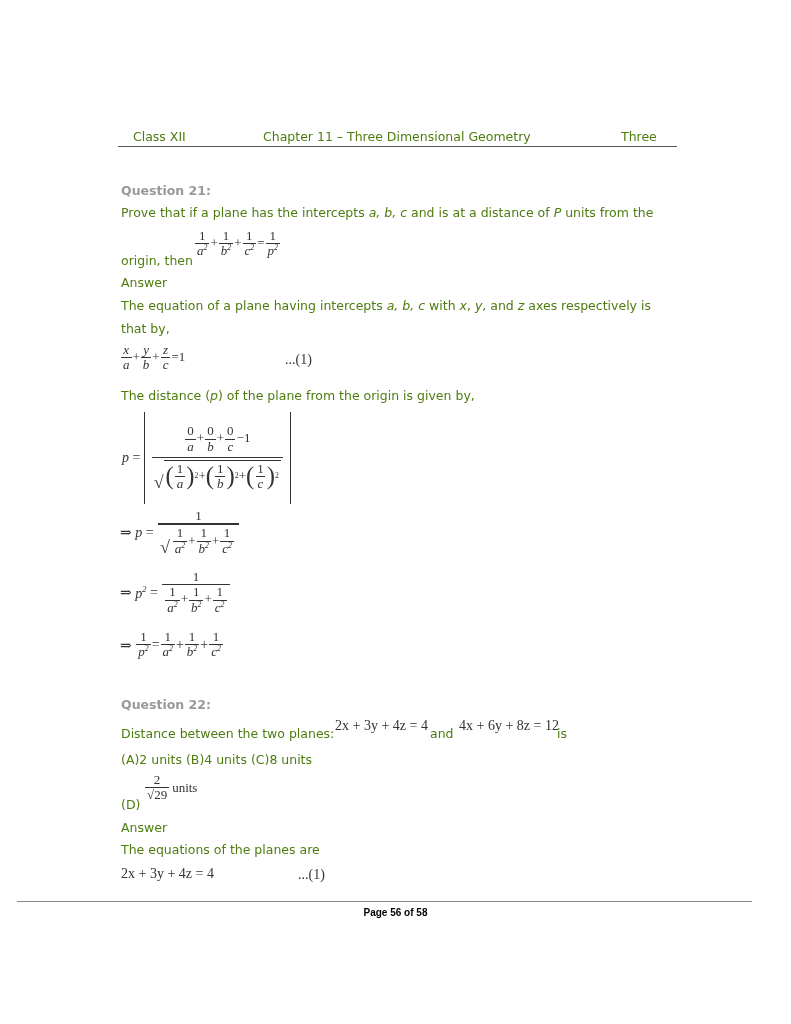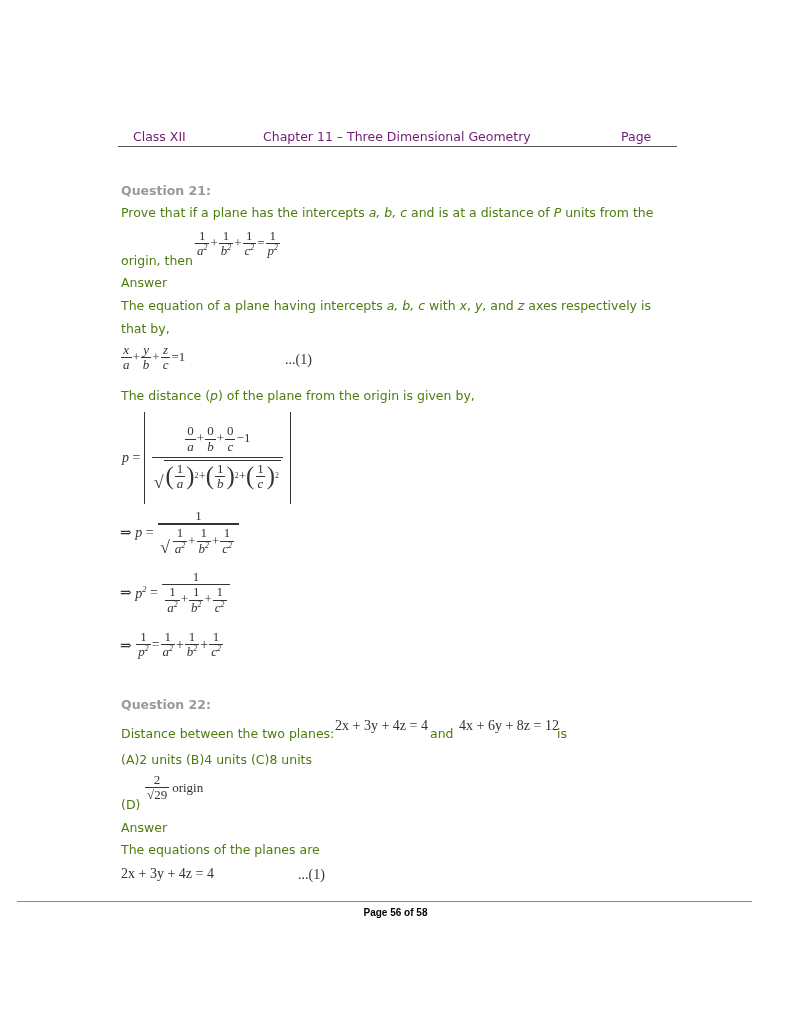--- a/index.html
+++ b/index.html
@@ -1,19 +1,19 @@
 <!DOCTYPE html>
 <html><head>
   <meta charset="utf-8">
   <style>
     html, body { margin: 0; padding: 0; background: #ffffff; }
     body { width: 791px; height: 1024px; position: relative; overflow: hidden;
       font-family: "DejaVu Sans", sans-serif; color: #000; }
     .abs { position: absolute; }
-    .hdr { top: 129px; font-size: 12.5px; color: #701a75; }
+    .hdr { top: 129px; font-size: 12.5px; color: #4d7c0f; }
     .hdr-rule { left: 118px; top: 146px; width: 559px; height: 0; border-top: 1.5px solid #555; }
     .qhead { font-size: 12.5px; font-weight: bold; color: #999; }
     .txt { font-size: 12.5px; color: #4d7c0f; line-height: 16px; white-space: nowrap; }
     .math { font-family: "Liberation Serif", "DejaVu Serif", serif; color: #333; }
     .it { font-style: italic; }
     .frac { display: inline-flex; flex-direction: column; align-items: center; vertical-align: middle; margin: 0 1px; }
     .frac .num { padding: 0 2px; line-height: 1.1; }
     .frac .den { padding: 0 2px; border-top: 1px solid #333; line-height: 1.15; }
     .sup { font-size: 0.6em; vertical-align: 0.7em; }
     .m14 { font-size: 14px; }
@@ -24,21 +24,21 @@
     .paren { font-size: 1.9em; line-height: 1; font-weight: 200; }
     .absbar { border-left: 1px solid #333; border-right: 1px solid #333; padding: 0 6px; display: inline-flex; align-items: center; }
     .foot-rule { left: 17px; top: 901px; width: 735px; height: 0; border-top: 1.5px solid #888; }
     .footer { top: 907px; left: 0; width: 791px; text-align: center; font-size: 10px; font-weight: bold; font-family: "Liberation Sans", sans-serif; }
   </style>
 </head>
 <body>
 
 <div class="abs hdr" style="left:133px;">Class XII</div>
 <div class="abs hdr" style="left:263px;">Chapter 11 – Three Dimensional Geometry</div>
-<div class="abs hdr" style="left:621px;">Page</div>
+<div class="abs hdr" style="left:621px;">Three</div>
 <div class="abs hdr-rule"></div>
 
 <div class="abs qhead" style="left:121px; top:183px;">Question 21:</div>
 
 <div class="abs txt" style="left:121px; top:205px;">
   <span>Prove that if a plane has the intercepts </span><i>a, b, c</i><span> and is at a distance of </span><i>P</i><span> units from the</span>
 </div>
 
 <div class="abs txt" style="left:121px; top:253px;">origin, then</div>
 
@@ -193,21 +193,21 @@
 
 <div class="abs txt" style="left:121px; top:797px;">(D)</div>
 <div class="abs math m13" style="left:144px; top:773px; display:flex; align-items:flex-start;">
   <span class="frac">
     <span class="num">2</span>
     <span class="den" style="display:inline-flex;">
         <span>√</span>
         <span>29</span>
       </span>
   </span>
-  <span style="margin-left:2px; margin-top:7px;">origin</span>
+  <span style="margin-left:2px; margin-top:7px;">units</span>
 </div>
 
 <div class="abs txt" style="left:121px; top:820px;">Answer</div>
 <div class="abs txt" style="left:121px; top:842px;">The equations of the planes are</div>
 <div class="abs math m14" style="left:121px; top:866px;">2x + 3y + 4z = 4</div>
 <div class="abs math m14" style="left:298px; top:867px;">...(1)</div>
 
 <div class="abs foot-rule"></div>
 <div class="abs footer">Page 56 of 58</div>
 

